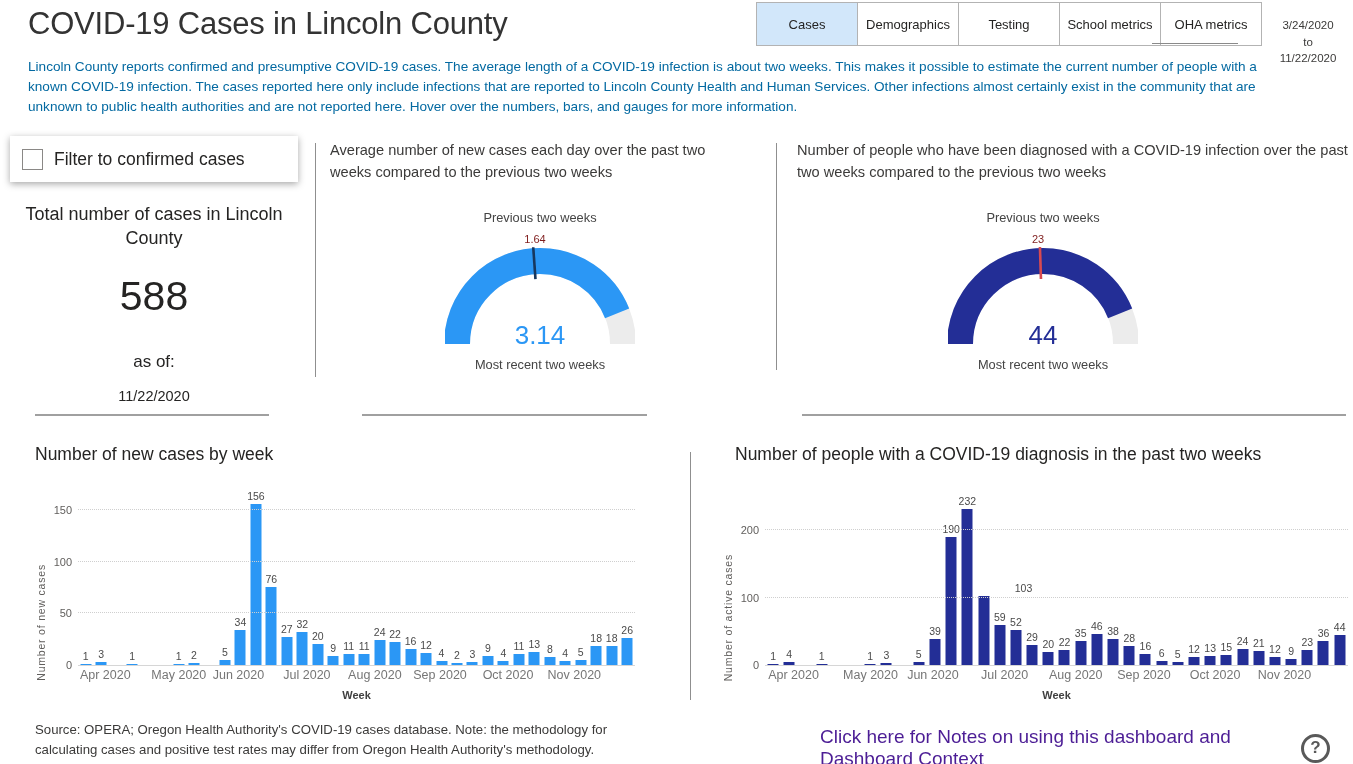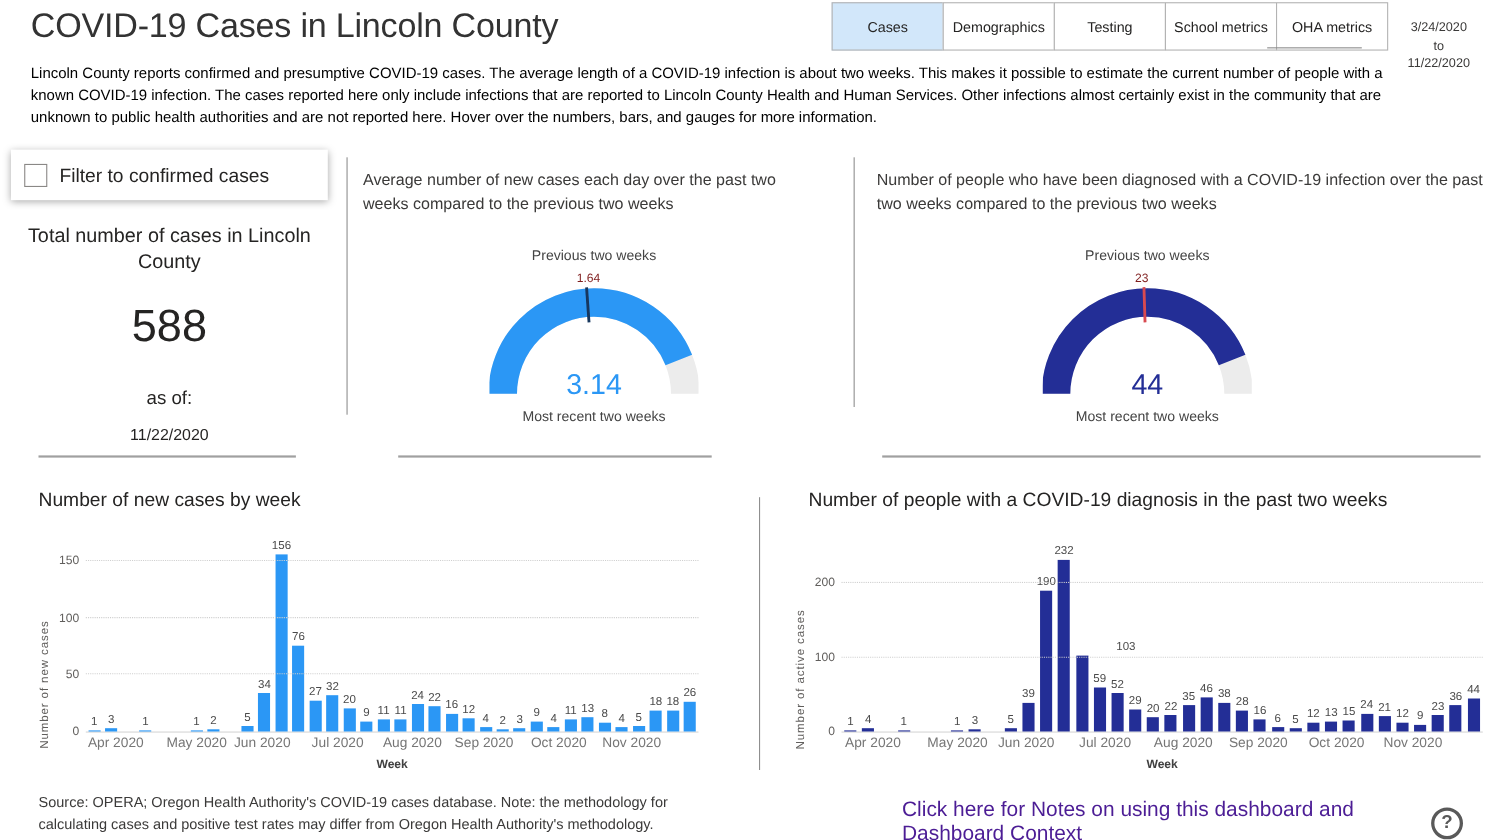--- a/index.html
+++ b/index.html
@@ -1,21 +1,21 @@
 <!DOCTYPE html>
 <html><head>
 <meta charset="utf-8">
 <style>
   html,body{margin:0;padding:0;background:#fff;}
   body{width:1353px;height:764px;font-family:"Liberation Sans","DejaVu Sans",sans-serif;color:#252423;}
   .page{position:relative;width:1353px;height:764px;overflow:hidden;background:#fff;}
 
   
   .title{position:absolute;left:28px;top:6px;font-size:31px;font-weight:400;color:#333;letter-spacing:-0.2px;}
-  .intro{position:absolute;left:28px;top:57px;width:1258px;font-size:13.6px;line-height:1.46;color:#000000;}
+  .intro{position:absolute;left:28px;top:57px;width:1258px;font-size:13.6px;line-height:1.46;color:#0369a1;}
   .tabs{position:absolute;left:757px;top:2px;display:flex;}
   .tab{width:102px;height:44px;border:1px solid #b3b3b3;margin-left:-1px;background:#fff;
        display:flex;align-items:center;justify-content:center;font-size:13px;color:#252423;cursor:pointer;box-sizing:border-box;}
   .tab.active{background:#d2e7fa;}
   .daterange{position:absolute;left:1272px;top:17px;width:72px;text-align:center;font-size:11.5px;color:#3b3a39;line-height:1.45;}
   .dr-line{position:absolute;left:1152px;top:43px;width:86px;height:1px;background:#8a8a8a;}
 
   
   .filter-card{position:absolute;left:10px;top:136px;width:288px;height:46px;background:#fff;
        box-shadow:0 2px 7px rgba(0,0,0,0.35);display:flex;align-items:center;padding-left:12px;box-sizing:border-box;}
@@ -25,21 +25,21 @@
   .total-title{font-size:18px;line-height:1.35;color:#252423;}
   .total-value{font-size:41px;margin-top:22px;color:#252423;}
   .total-asof{font-size:17px;margin-top:32px;color:#252423;}
   .total-date{font-size:14.5px;margin-top:16px;color:#252423;}
 
   
   .vdiv{position:absolute;width:1px;background:#8f8f8f;}
   .hsep{position:absolute;height:2px;background:#a0a0a0;}
 
   
-  .gauge-card{position:absolute;top:140px;margin-top:14px;}
+  .gauge-card{position:absolute;top:140px;}
   .gauge-title{font-size:14.6px;line-height:1.5;color:#3b3a39;}
   .gauge-inner{width:200px;text-align:center;margin-top:26px;}
   .gauge-toplabel{font-size:12.8px;color:#444;}
   .gauge-target{font-size:11px;color:#7f1d1d;margin:8px 0 2px 0;transform:translateX(-5px);}
   .gauge-wrap{position:relative;width:190px;height:100px;margin:0 auto;}
   .gauge-value{position:absolute;left:0;right:0;bottom:-4px;font-size:26px;}
   .gauge-botlabel{font-size:12.8px;color:#444;margin-top:10px;}
 
   
   .chart-title{position:absolute;top:444px;font-size:17.5px;color:#252423;}

